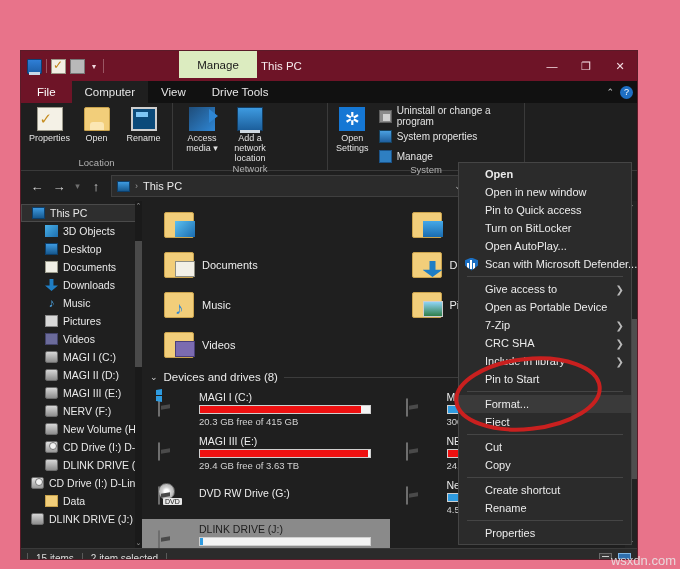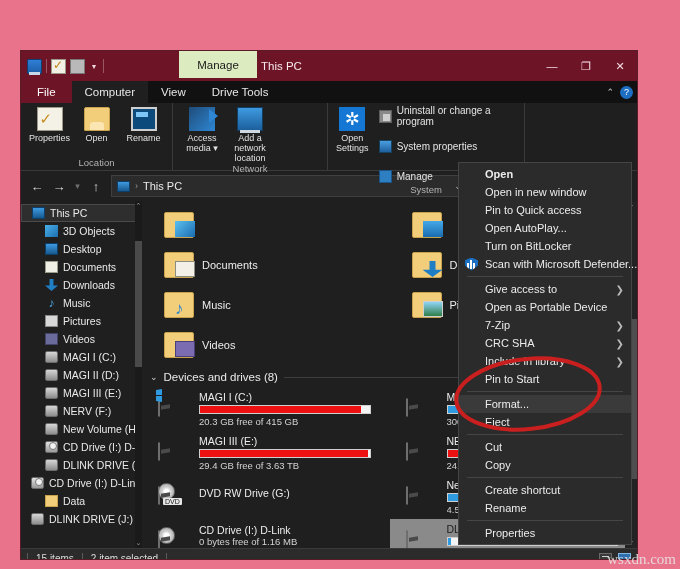--- a/index.html
+++ b/index.html
@@ -182,22 +182,22 @@
   .ctx-item.hl { background:#3a3a3a; }
   .ctx-item .arrow { position:absolute; right:7px; color:#b9b9b9; font-size:10px; }
   .ctx-item .micon { position:absolute; left:6px; width:13px; height:13px; }
   .m-defender { background:#1b6fc2; clip-path:polygon(50% 0,100% 22%,100% 62%,50% 100%,0 62%,0 22%); position:relative;}
   .m-defender:after{content:"";position:absolute;left:5px;top:2px;width:2px;height:9px;background:#fff;
                     box-shadow:-3px 3px 0 0 #fff, 3px 3px 0 0 #fff;}
   .ctx-sep { height:1px; background:#454545; margin:3px 8px 3px 8px; }
   
   .annot { position:absolute; left:452px; top:355px; width:152px; height:78px; z-index:60; pointer-events:none; }
   
-  .wm { position:absolute; right:4px; bottom:1px; font-size:15px; color:#e9e9e9; opacity:.85;
-        font-family:Liberation Serif, serif; z-index:80; }
+  .wm { position:absolute; right:4px; bottom:1px; font-size:13px; color:#e9e9e9; opacity:.85;
+        font-family:Liberation Sans, sans-serif; z-index:80; }
 </style>
 </head>
 <body>
 
 <div id="window">
 
   <div class="titlebar">
     <div class="qat">
       <span class="qicon ic-pc"></span>
       <span class="qsep"></span>
@@ -259,21 +259,21 @@
       </div>
       <div class="rg-label">Network</div>
     </div>
 
     <div class="rgroup" style="width:197px">
       <div class="rg-items" style="gap:8px">
         <div class="ritem" style="width:40px">
           <span class="bigicon i-gear">✲</span>
           <span class="lbl">Open Settings</span>
         </div>
-        <div style="display:flex;flex-direction:column;gap:14px;padding-top:1px;">
+        <div style="display:flex;flex-direction:column;gap:4px;padding-top:1px;">
           <div class="sysitem">
             <span class="sysicon si-uninst"></span>
             <span>Uninstall or change a program</span>
           </div>
           <div class="sysitem">
             <span class="sysicon si-sysprop"></span>
             <span>System properties</span>
           </div>
           <div class="sysitem">
             <span class="sysicon si-manage"></span>
@@ -501,30 +501,20 @@
           <span class="dicon"><span class="hdd"></span></span>
           <span class="dbody">
             <span class="dname" style="display:block">New Volume (H:</span>
             <span class="bar" style="display:block">
                 <span class="fill" style="width:8%;background:#2e9be0"></span>
               </span>
             <span class="dfree" style="display:block">4.57 GB free of 4.</span>
           </span>
         </div>
 
-        <div class="drive" style="height:48px">
-          <span class="dicon">
-            <span class="cd"></span><span class="hdd" style="margin-top:8px"></span>
-          </span>
-          <span class="dbody" style="padding-top:2px">
-            <span class="dname" style="display:block">CD Drive (I:) D-Link</span>
-            <span class="dfree" style="display:block">0 bytes free of 1.16 MB</span>
-            <span class="dfs" style="display:block">CDFS</span>
-          </span>
-        </div>
 
         <div class="drive sel">
           <span class="dicon"><span class="hdd"></span></span>
           <span class="dbody">
             <span class="dname" style="display:block">DLINK DRIVE (J:)</span>
             <span class="bar" style="display:block">
                 <span class="fill" style="width:2%;background:#2e9be0"></span>
               </span>
 
           </span>
@@ -558,24 +548,24 @@
   <div class="ctx-item bold">
       <span>Open</span>
     </div>
   <div class="ctx-item">
       <span>Open in new window</span>
     </div>
   <div class="ctx-item">
       <span>Pin to Quick access</span>
     </div>
   <div class="ctx-item">
+      <span>Turn on BitLocker</span>
+    </div>
+  <div class="ctx-item">
       <span>Open AutoPlay...</span>
-    </div>
-  <div class="ctx-item">
-      <span>Turn on BitLocker</span>
     </div>
   <div class="ctx-item">
     <span class="micon m-defender"></span>
     <span>Scan with Microsoft Defender...</span>
     </div>
   <div class="ctx-sep"></div>
   <div class="ctx-item">
       <span>Give access to</span>
       <span class="arrow">❯</span>
     </div>

